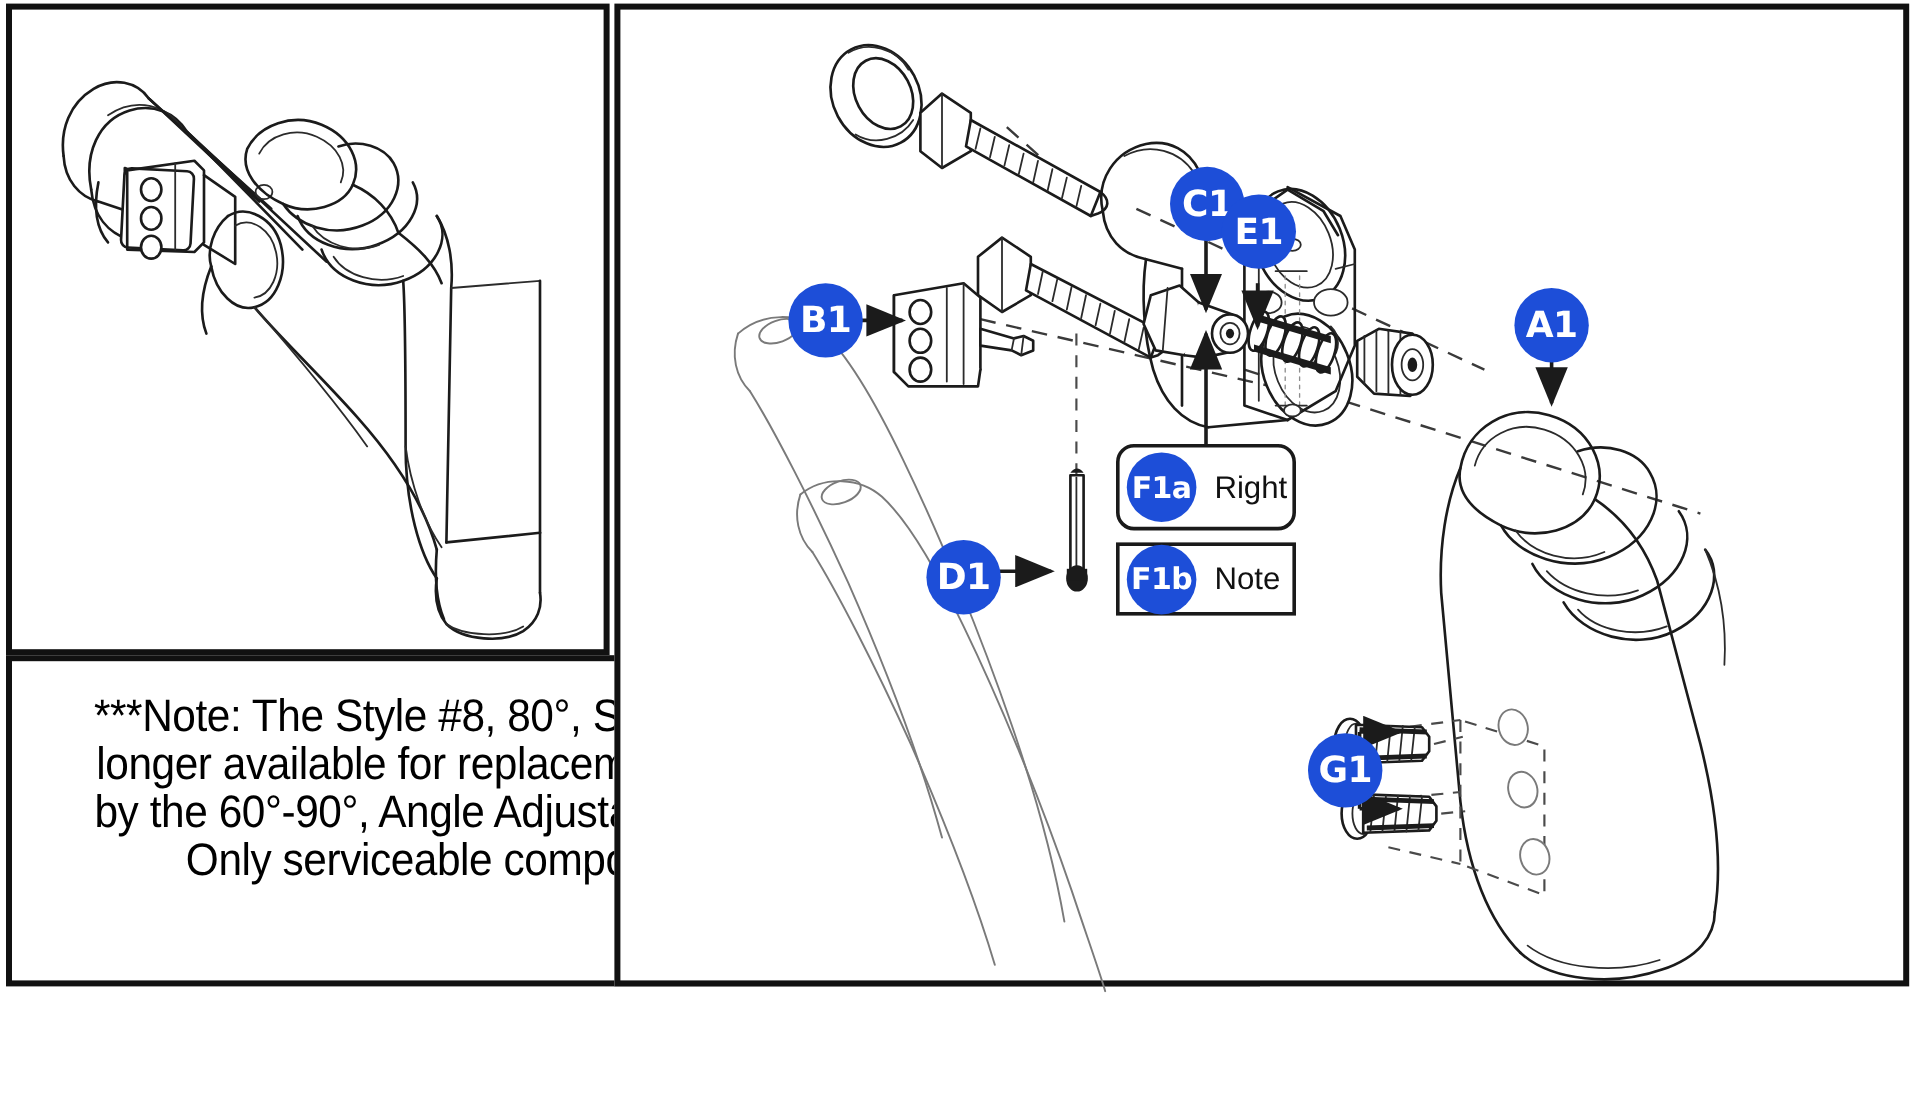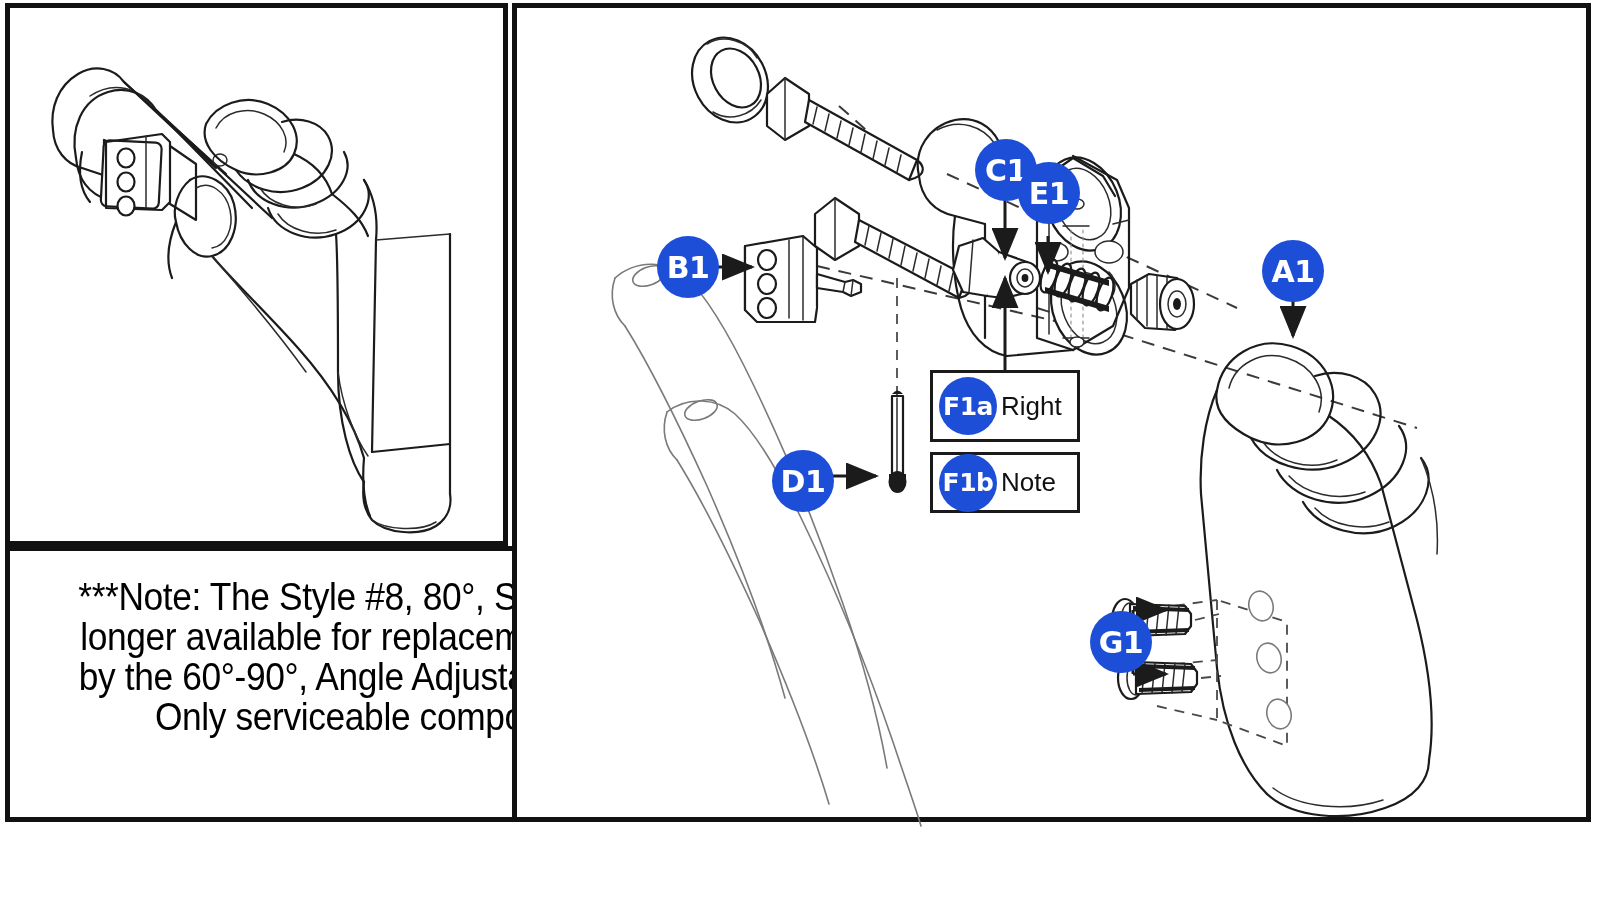--- a/index.html
+++ b/index.html
@@ -41,25 +41,25 @@
   .callout.c-sm{width:58px;height:58px;font-size:25px;}
 
   
   #leaders{position:absolute;left:0;top:0;width:1601px;height:924px;pointer-events:none;}
 
   
   .f-box{
     position:absolute;border:3px solid #1a1a1a;background:#ffffff;box-sizing:border-box;
     display:flex;align-items:center;
   }
-  #f1a-box{left:930px;top:370px;width:150px;height:72px;}
+  #f1a-box{left:930px;top:370px;width:150px;height:72px;border-radius:15px;}
   #f1b-box{left:930px;top:452px;width:150px;height:61px;}
   .f-box .f-label{
     font-family:"Liberation Sans","DejaVu Sans",sans-serif;
-    font-size:26px;color:#111;margin-left:4px;letter-spacing:0px;
+    font-size:26px;color:#111;margin-left:15px;letter-spacing:0px;
   }
   .f-box .callout{position:relative;margin-left:6px;flex:0 0 auto;}
 
   
   .art{position:absolute;}
   svg{display:block;overflow:visible;}
   .ln{fill:none;stroke:#1b1b1b;stroke-width:2.2;stroke-linecap:round;stroke-linejoin:round;}
   .ln-thin{fill:none;stroke:#2b2b2b;stroke-width:1.5;stroke-linecap:round;stroke-linejoin:round;}
   .ln-faint{fill:none;stroke:#7a7a7a;stroke-width:1.6;stroke-linecap:round;stroke-linejoin:round;}
   .ln-hair{fill:none;stroke:#8d8d8d;stroke-width:1.1;stroke-linecap:round;}

